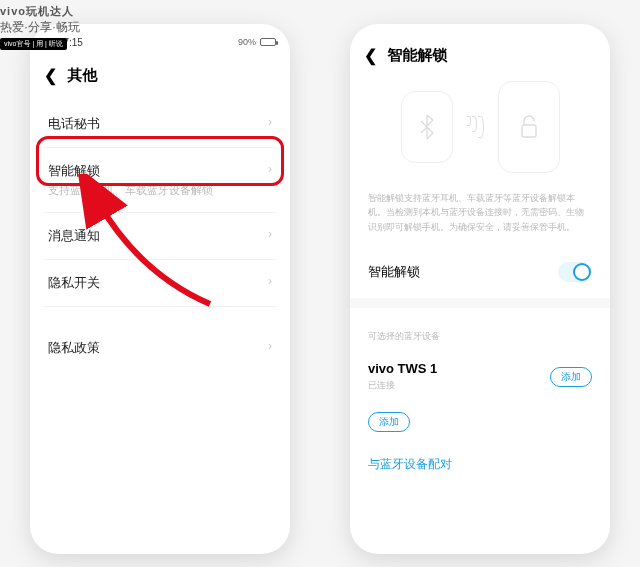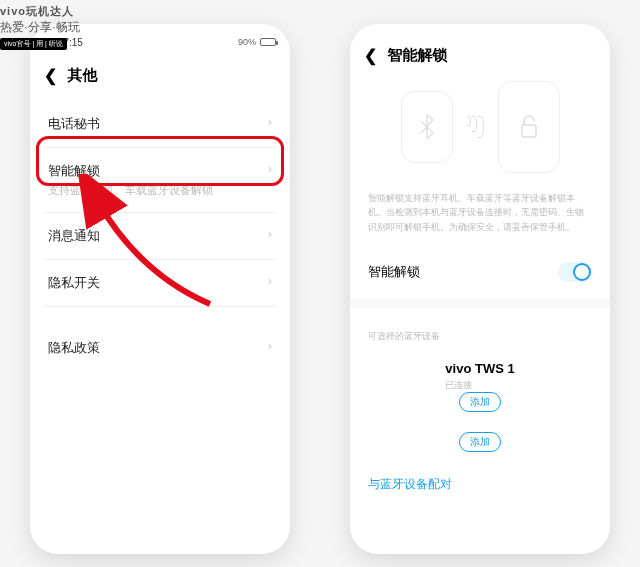--- a/index.html
+++ b/index.html
@@ -129,21 +129,20 @@
       position: relative;
     }
     .toggle::after {
       content:''; position:absolute; right:1px; top:1px; width:18px; height:18px;
       border-radius:50%; border:2px solid #1a9fe3; box-sizing:border-box; background:#fff;
     }
     .section-sub { font-size: 9px; color: #bbb; padding: 18px 4px 8px 4px; }
     .dev-row {
       display:flex; justify-content:space-between; align-items:center;
       padding: 10px 4px;
-      flex-direction: column;
     }
     .dev-row .info .name { font-size: 13px; font-weight: 600; }
     .dev-row .info .state { font-size: 9px; color: #bbb; margin-top:3px; }
     .pill {
       border: 1px solid #1a9fe3; color:#1a9fe3; font-size:10px;
       padding: 2px 10px; border-radius: 10px;
     }
     .pair-link { font-size: 12px; color:#1a9fe3; padding: 14px 4px; font-weight:500; }
     .divider { height: 10px; background:#f8f8f8; margin: 4px -14px; }
   </style>

